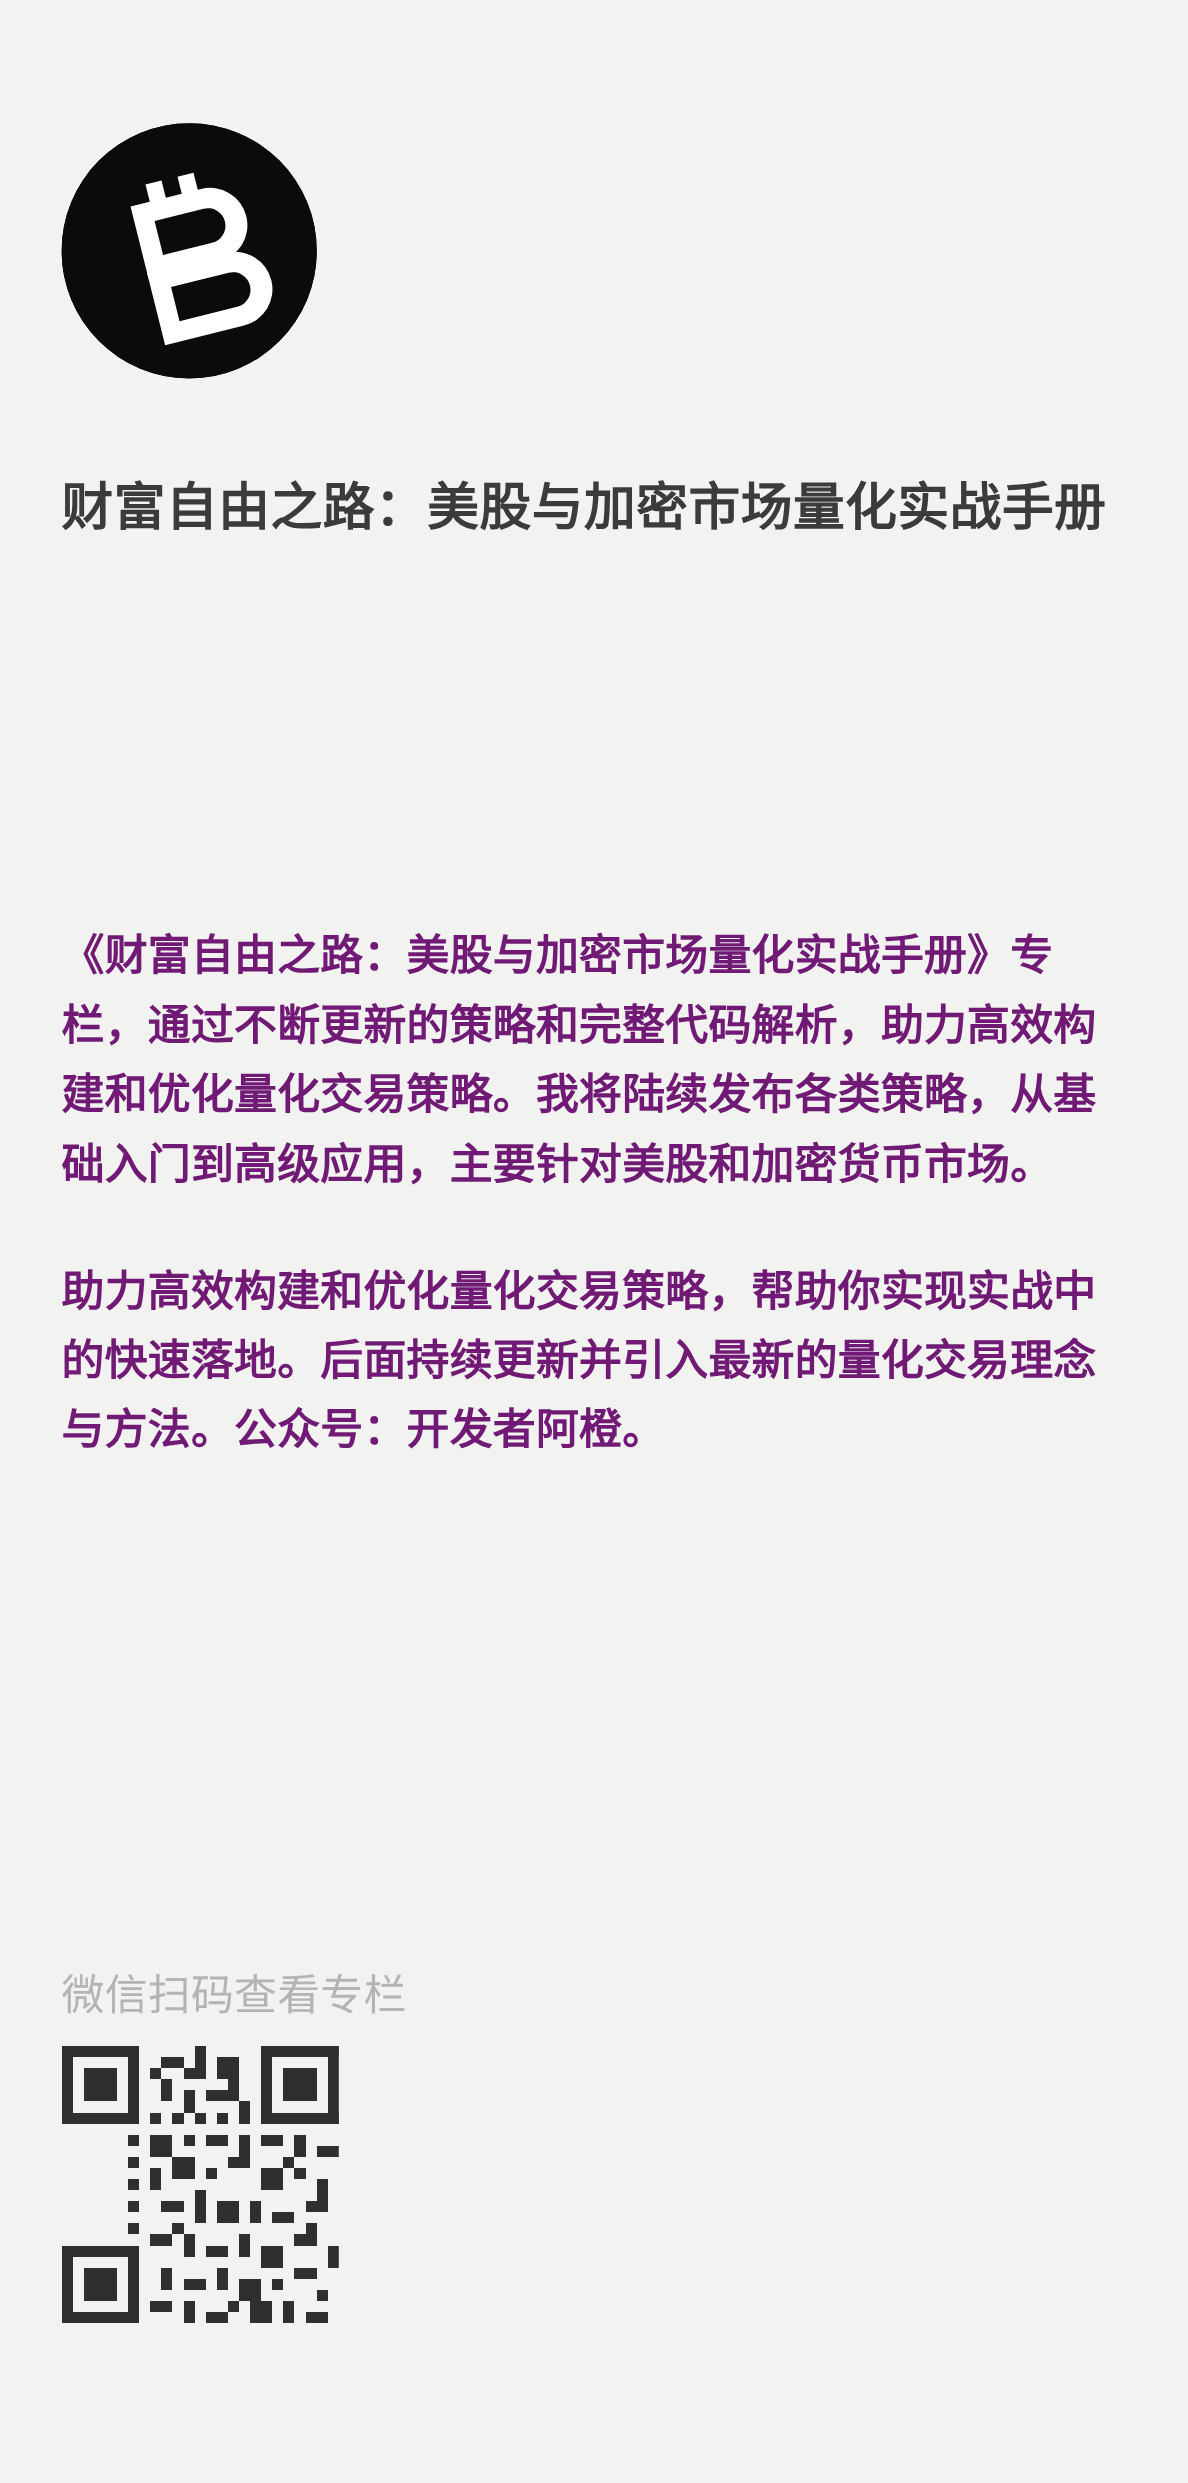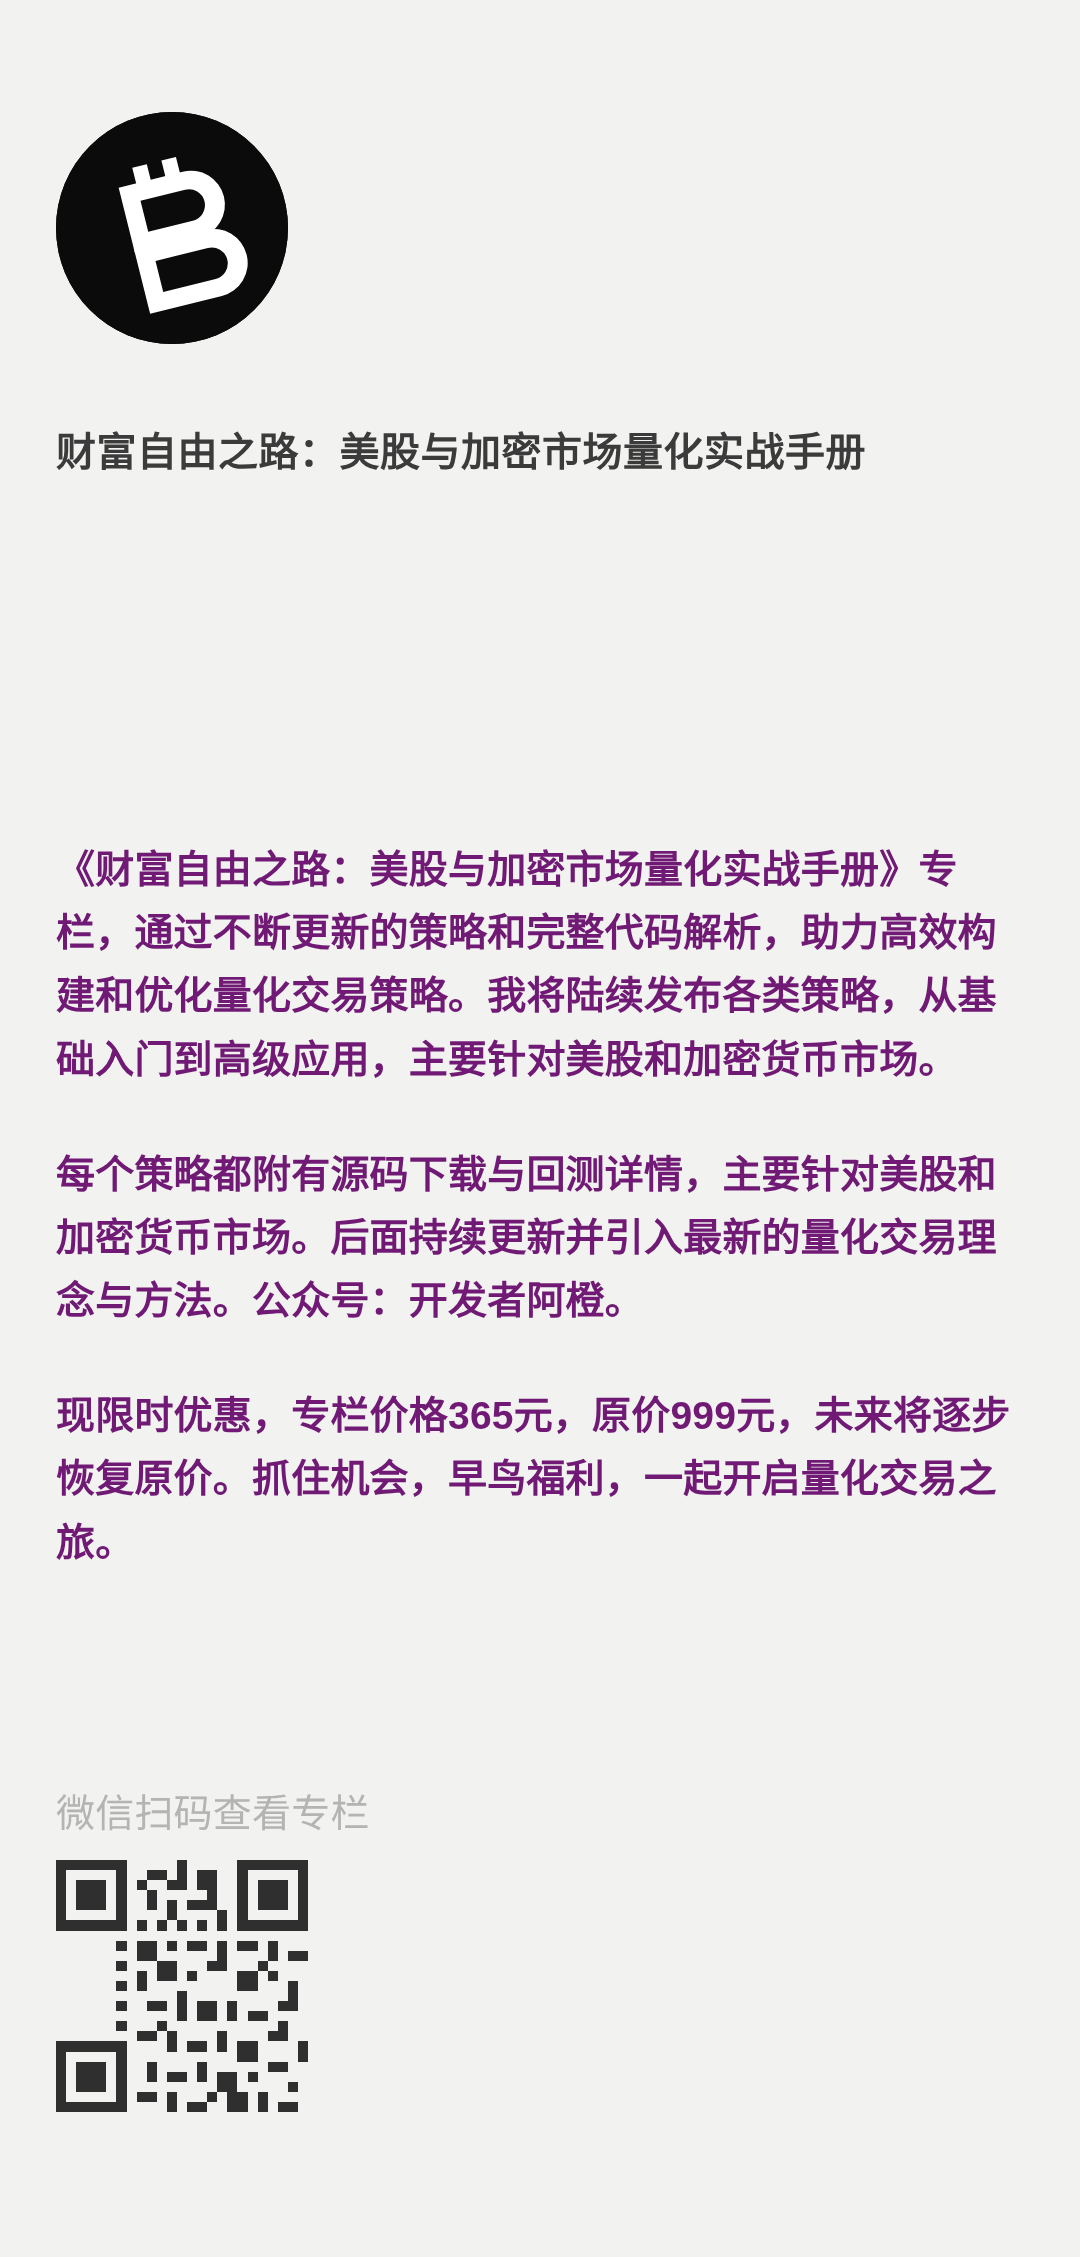--- a/index.html
+++ b/index.html
@@ -41,21 +41,21 @@
   .logo-circle svg {
     display: block;
   }
 
   
   .title {
     position: absolute;
     left: 56px;
     top: 400px;
     width: 960px;
-    font-size: 40px;
+    font-size: 47px;
     line-height: 1.28;
     font-weight: bold;
     color: #3b3b3b;
     letter-spacing: 0.5px;
   }
 
   
   .body-block {
     position: absolute;
     left: 56px;
@@ -117,22 +117,21 @@
           <path d="M92 144 H146 a16 16 0 0 1 0 32 H92 Z" fill="#0b0b0b"></path>
         </g>
       </svg>
     </span>
   </div>
 
   <h1 class="title">财富自由之路：美股与加密市场量化实战手册</h1>
 
   <div class="body-block">
     <p class="para">《财富自由之路：美股与加密市场量化实战手册》专栏，通过不断更新的策略和完整代码解析，助力高效构建和优化量化交易策略。我将陆续发布各类策略，从基础入门到高级应用，主要针对美股和加密货币市场。</p>
-    <p class="para">每个策略都附有源码下载与回测详情，主要针对美股和加密货币市场。后面持续更新并引入最新的量化交易理念与方法。公众号：开发者阿橙。</p>
-    <p class="para">现限时优惠，专栏价格365元，原价999元，未来将逐步恢复原价。抓住机会，早鸟福利，一起开启量化交易之旅。</p>
+    <p class="para">助力高效构建和优化量化交易策略，帮助你实现实战中的快速落地。后面持续更新并引入最新的量化交易理念与方法。公众号：开发者阿橙。</p>
   </div>
 
   <div class="qr-section">
     <p class="qr-caption">微信扫码查看专栏</p>
     <div class="qr-box">
       <svg viewBox="0 0 25 25" aria-hidden="true">
         <rect width="25" height="25" fill="#f2f2f0"></rect>
         <g fill="#2f2f2f">
 
           <rect x="0" y="0" width="7" height="1"></rect>

